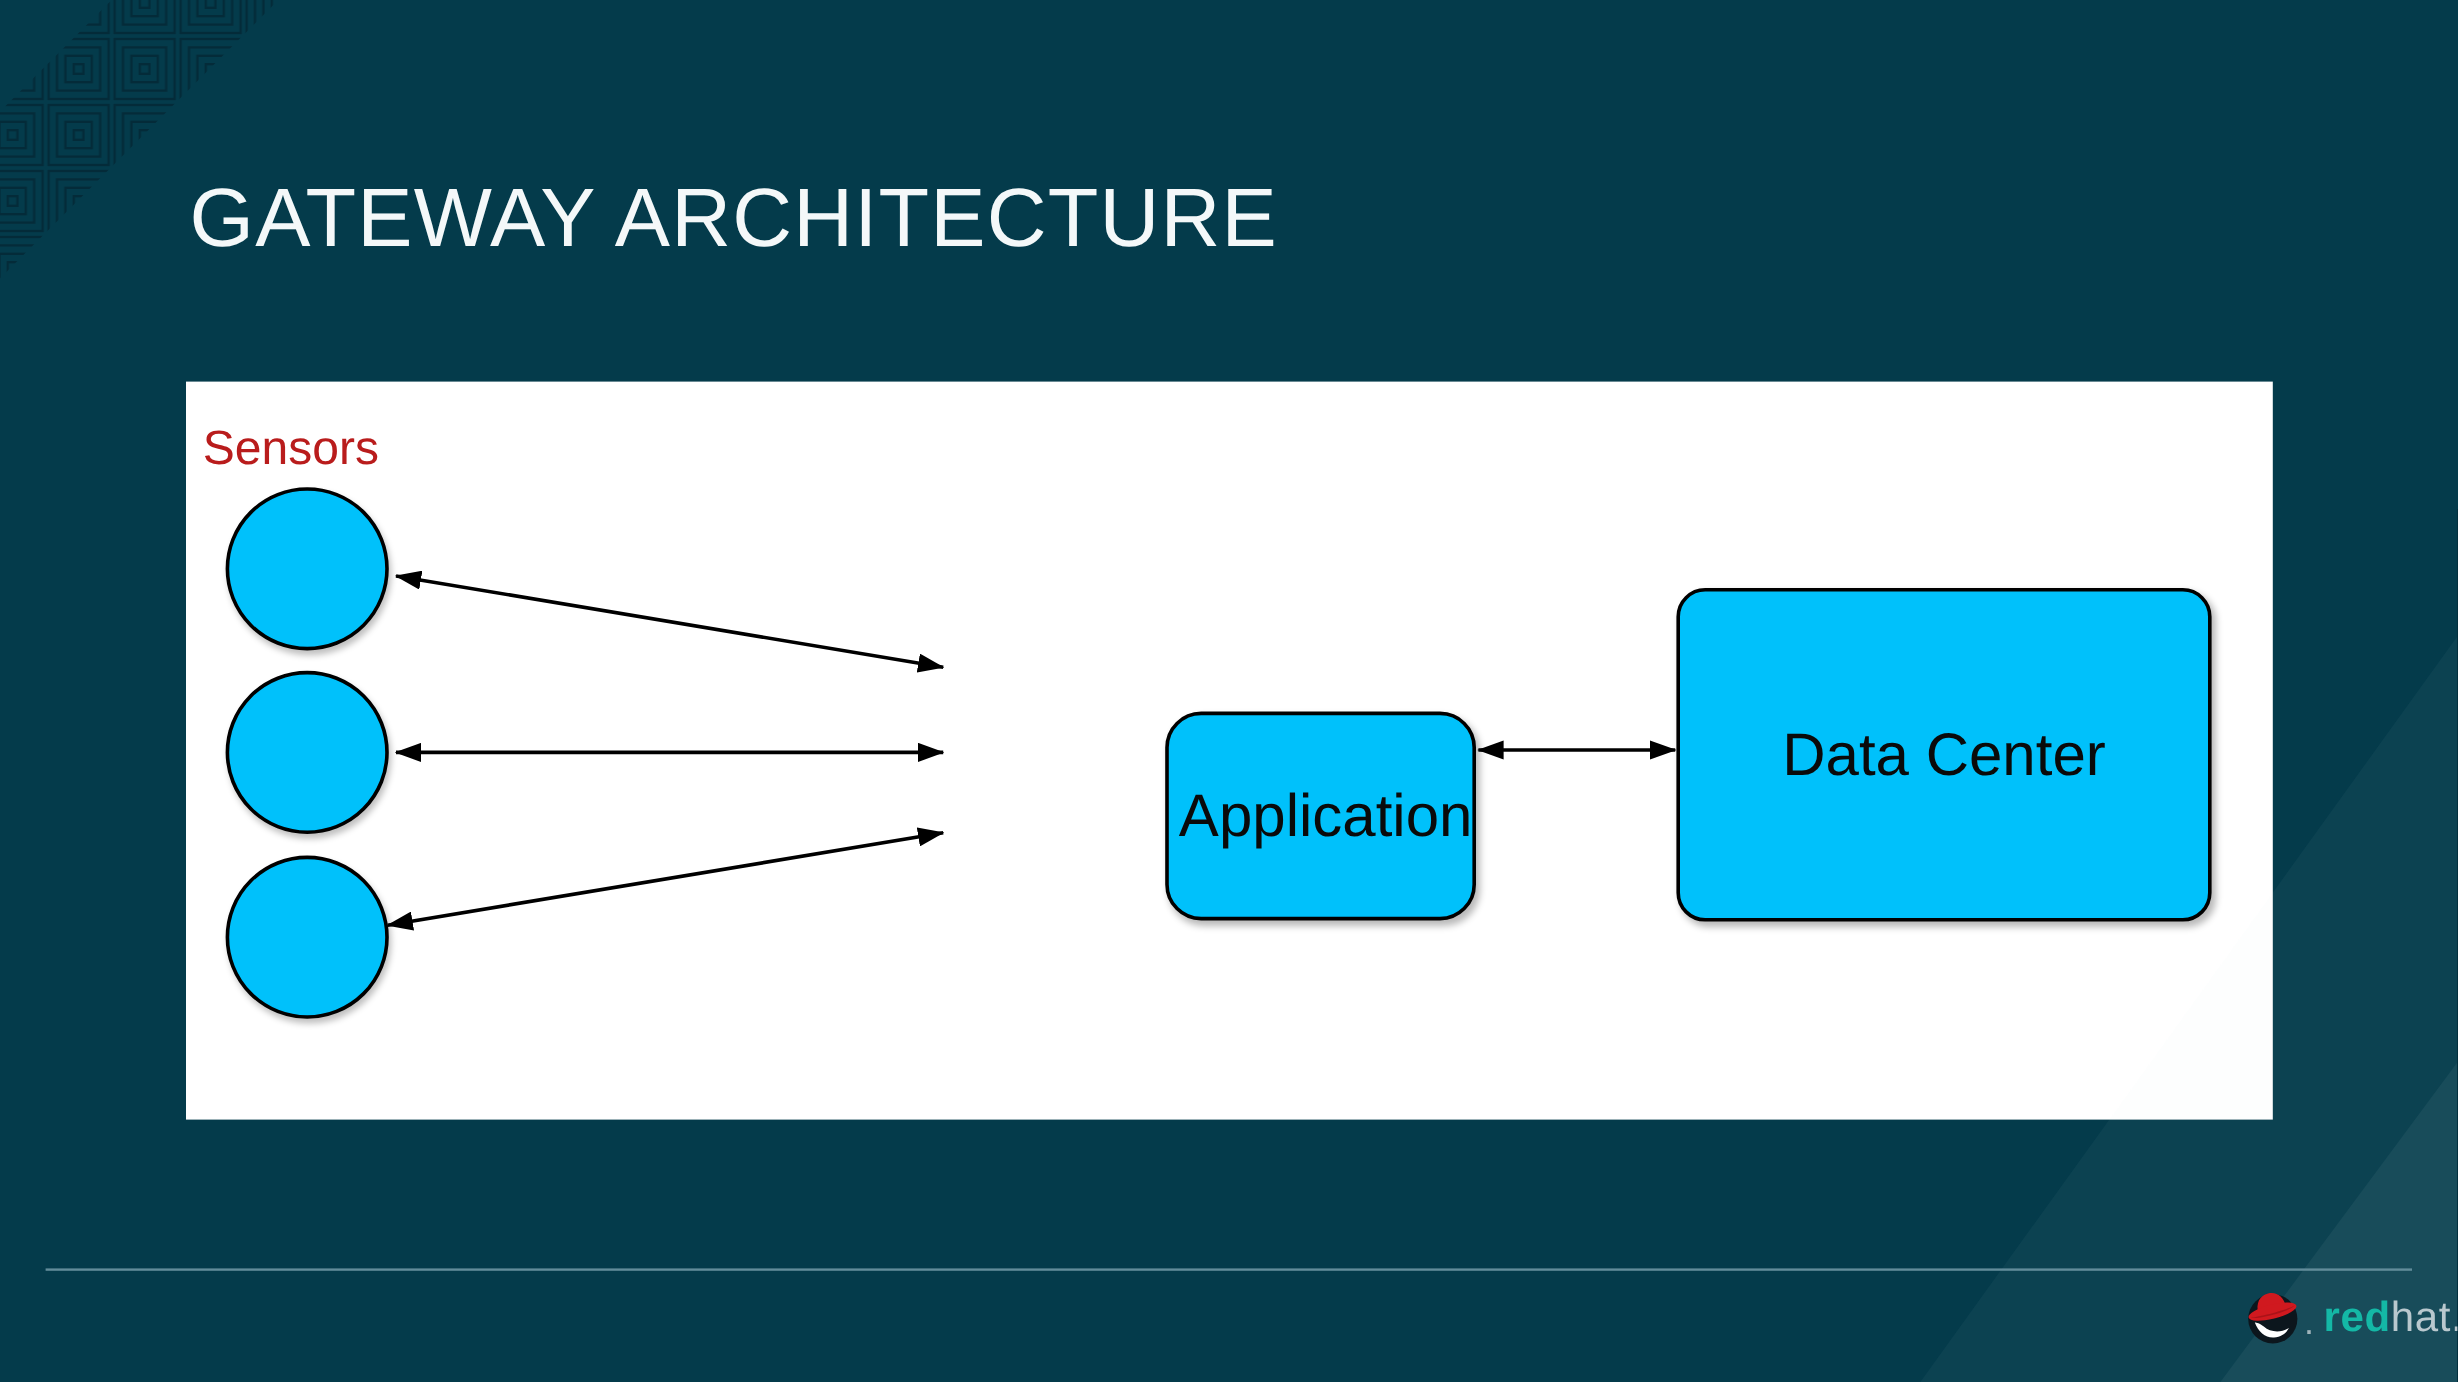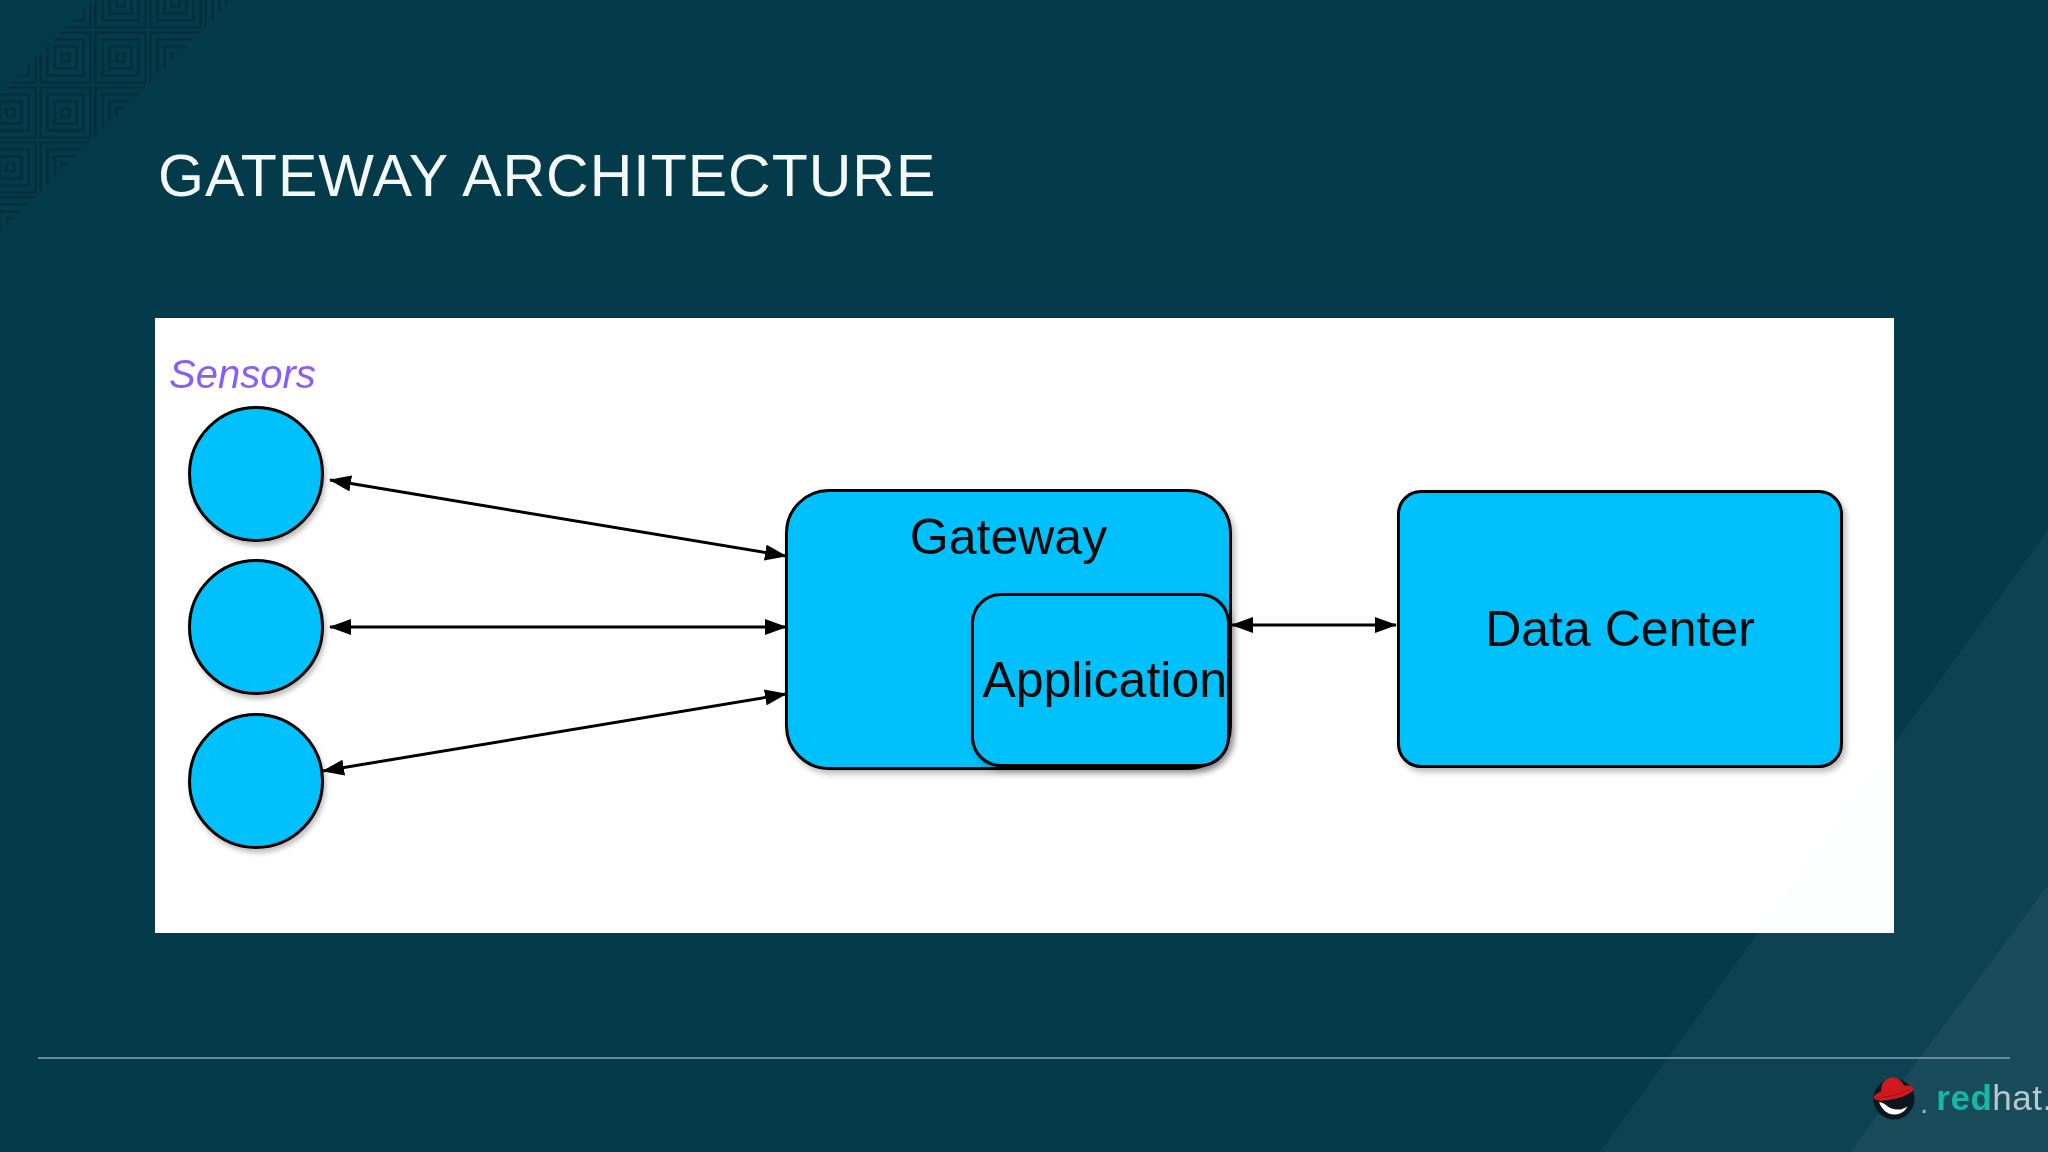--- a/index.html
+++ b/index.html
@@ -4,30 +4,30 @@
 <style>
   html,body{margin:0;padding:0;background:#022530;}
   .slide{
     position:relative;width:2048px;height:1152px;overflow:hidden;
     background:#043b4b;
     font-family:"Liberation Sans",sans-serif;
   }
   .corner-pattern{position:absolute;left:0;top:0;}
   .page-title{
     position:absolute;left:158px;top:142px;margin:0;
-    font-size:59px;font-weight:400;letter-spacing:1px;color:#f4f8f9;
+    font-size:69px;font-weight:400;letter-spacing:1px;color:#f4f8f9;
     white-space:nowrap;
   }
   .panel{
     position:absolute;left:155px;top:318px;width:1739px;height:615px;
     background:#ffffff;
   }
   .sensors-label{
     position:absolute;left:14px;top:34px;
-    font-size:40px;color:#8b5cf6;white-space:nowrap;font-style:italic;
+    font-size:40px;color:#b91c1c;white-space:nowrap;
   }
   .sensor{
     position:absolute;width:136px;height:136px;box-sizing:border-box;
     background:#00c1fb;border:3px solid #000;border-radius:50%;
     box-shadow:2px 4px 5px rgba(0,0,0,0.25);
   }
   .sensor.s1{left:33px;top:88px;}
   .sensor.s2{left:33px;top:241px;}
   .sensor.s3{left:33px;top:395px;}
   .node{
@@ -89,23 +89,20 @@
   <h1 class="page-title">GATEWAY ARCHITECTURE</h1>
 
   <div class="panel">
 
     <div class="sensors-label">Sensors</div>
 
     <div class="sensor s1"></div>
     <div class="sensor s2"></div>
     <div class="sensor s3"></div>
 
-    <div class="node gateway">
-      <div class="box-label">Gateway</div>
-    </div>
 
     <div class="node application">
       <div class="box-label">Application</div>
     </div>
 
     <div class="node datacenter">
       <div class="box-label">Data Center</div>
     </div>
 
     <svg class="arrows" width="1739" height="615" viewBox="0 0 1739 615" aria-hidden="true">

